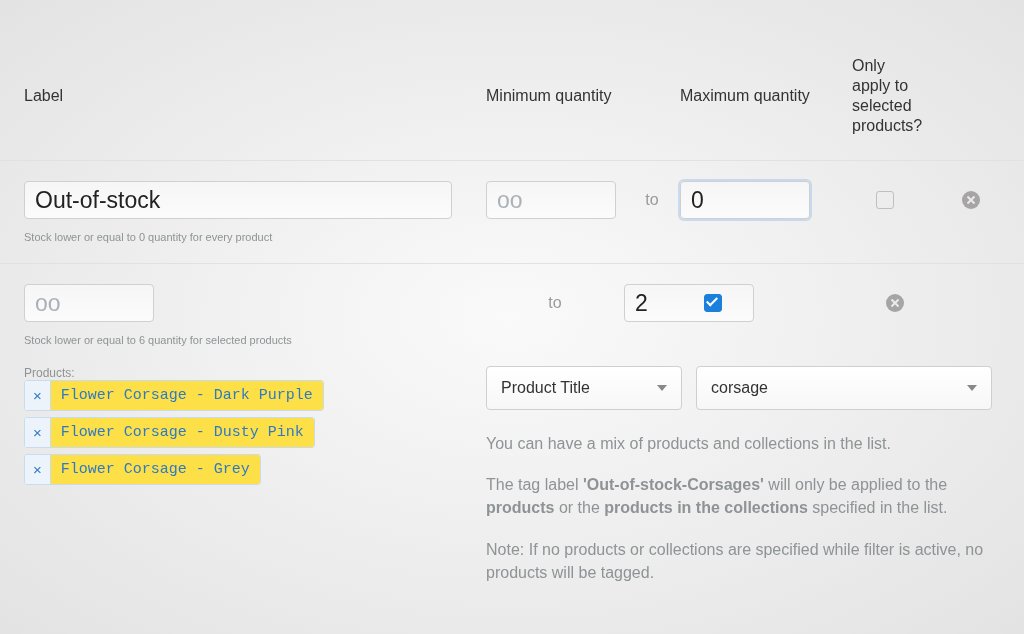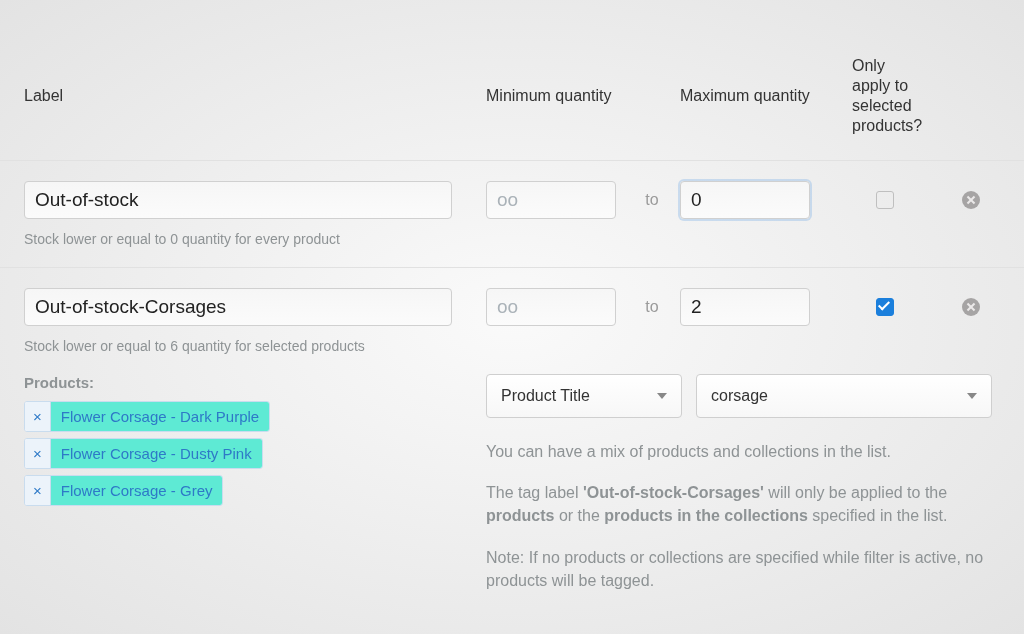--- a/index.html
+++ b/index.html
@@ -42,21 +42,21 @@
   .row {
     padding-top: 20px;
     padding-bottom: 8px;
   }
   input[type="text"] {
     height: 38px;
     box-sizing: border-box;
     border: 1px solid #d0d0d0;
     border-radius: 4px;
     background: linear-gradient(#f6f6f6, #fbfbfb);
-    font-size: 19px;
+    font-size: 23px;
     color: #222;
     padding: 8px 10px;
     font-family: inherit;
   }
   input[type="text"]::placeholder {
     color: #aab2b8;
   }
   .label-input {
     width: 428px;
   }
@@ -123,37 +123,35 @@
     background: #ebe9e9;
     top: 8px;
     left: 4px;
   }
   .delete-btn::before { transform: rotate(45deg); }
   .delete-btn::after { transform: rotate(-45deg); }
   .helper {
     padding-left: 24px;
     padding-right: 35px;
     color: #8e9395;
-    font-size: 14px;
+    font-size: 11px;
     margin-top: 4px;
     margin-bottom: 20px;
   }
   .products-section {
     display: grid;
     grid-template-columns: 462px auto;
     padding-left: 24px;
     padding-right: 24px;
     column-gap: 0;
     margin-top: 12px;
   }
   .products-left .title {
     color: #8e9395;
-    font-size: 15px;
-    margin-bottom: 10px;
-    font-weight: bold;
+    font-size: 12px;
   }
   .tag {
     display: inline-flex;
     align-items: stretch;
     border: 1px solid #c9dcee;
     background: #fff;
     border-radius: 3px;
     overflow: hidden;
     margin-bottom: 6px;
     font-size: 15px;
@@ -161,21 +159,22 @@
   .tag .x {
     padding: 6px 8px;
     color: #2e79c7;
     border-right: 1px solid #c9dcee;
     cursor: pointer;
     background: #ecf3fa;
   }
   .tag .txt {
     padding: 6px 10px;
     color: #2e79c7;
-    background: #5eead4;
+    background: #fde047;
+    font-family: Liberation Mono, monospace;
   }
   .search-title {
     color: #222;
     font-size: 16px;
     margin-bottom: 12px;
   }
   .selector-row {
     display: flex;
     gap: 14px;
     margin-bottom: 22px;
@@ -242,23 +241,20 @@
     </div>
     <div>
       <span class="delete-btn"></span>
     </div>
   </div>
   <div class="helper">Stock lower or equal to 0 quantity for every product</div>
 
   <div class="divider"></div>
 
   <div class="grid row">
-    <div>
-      <input type="text" class="label-input" value="Out-of-stock-Corsages" style="">
-    </div>
     <div>
       <input type="text" class="min-input" placeholder="oo" style="">
     </div>
     <div class="to-cell">to</div>
     <div>
       <input type="text" class="max-input" value="2" style="">
     </div>
     <div>
       <span class="checkbox checked"></span>
     </div>

